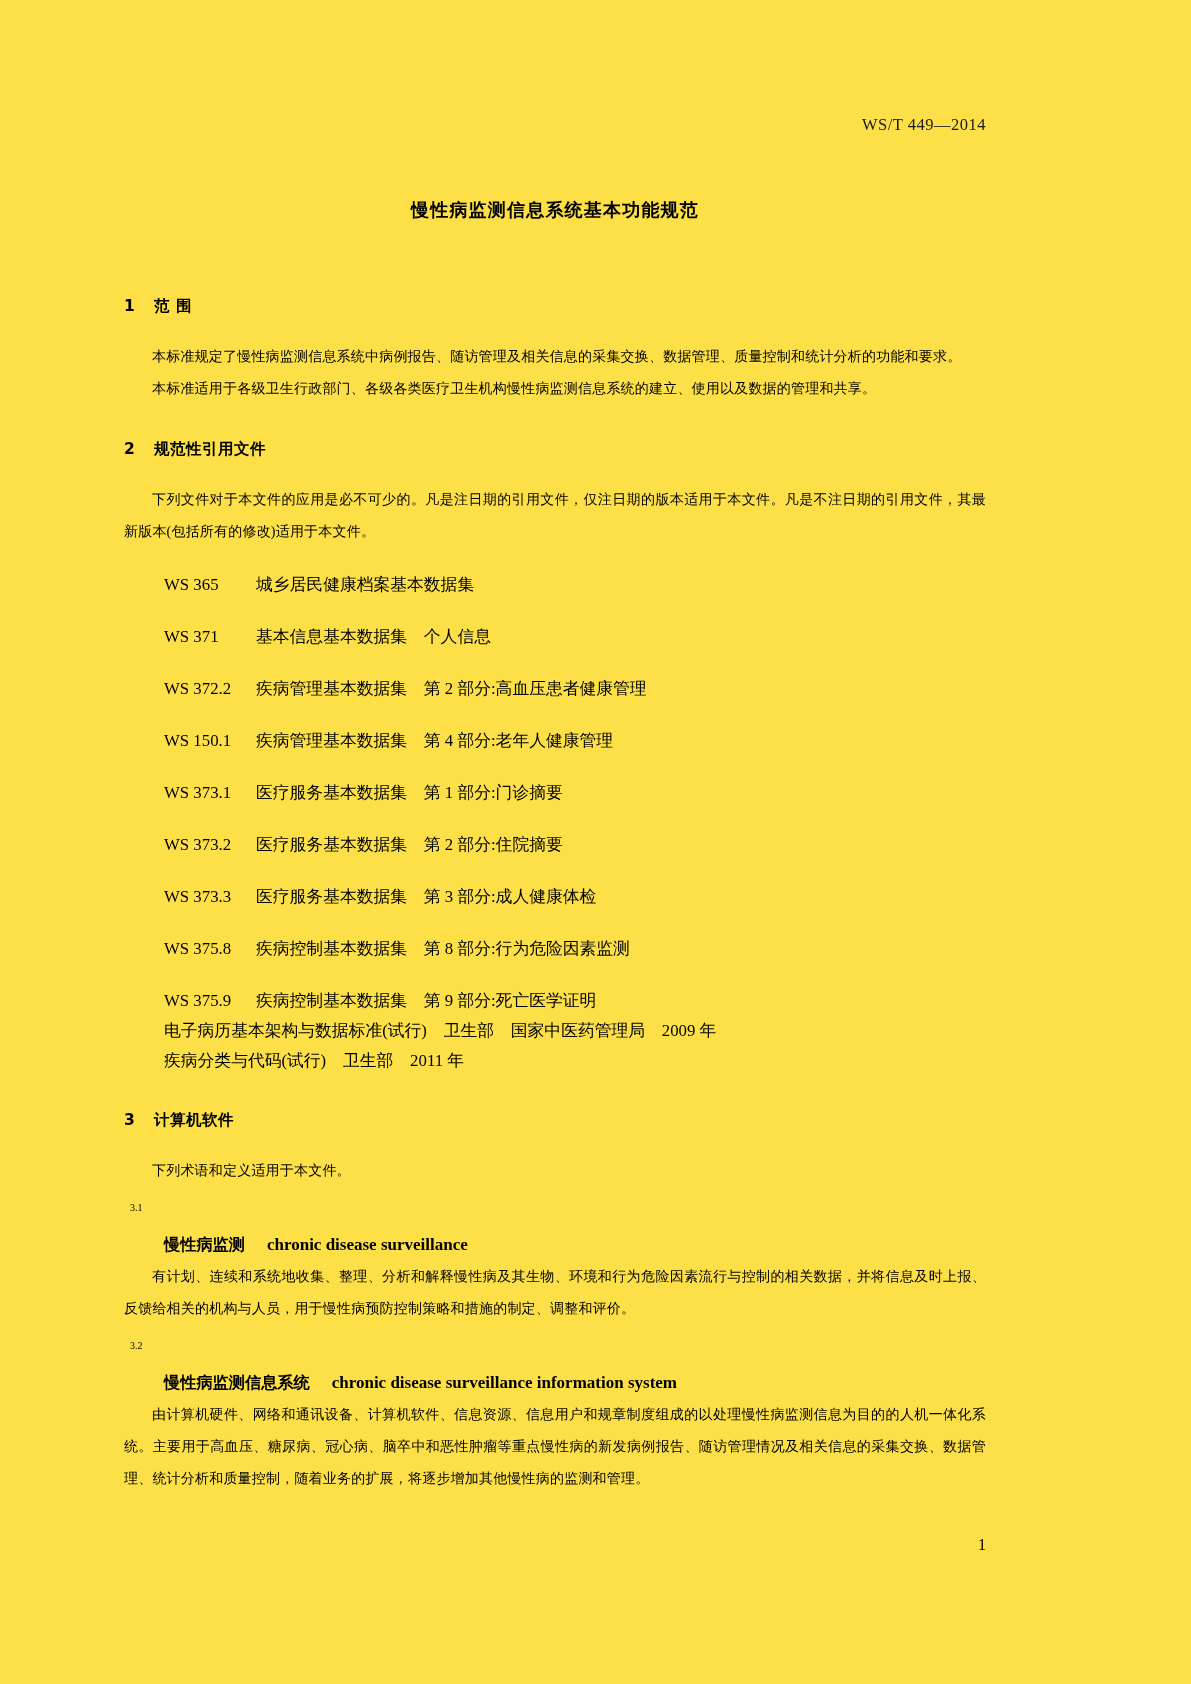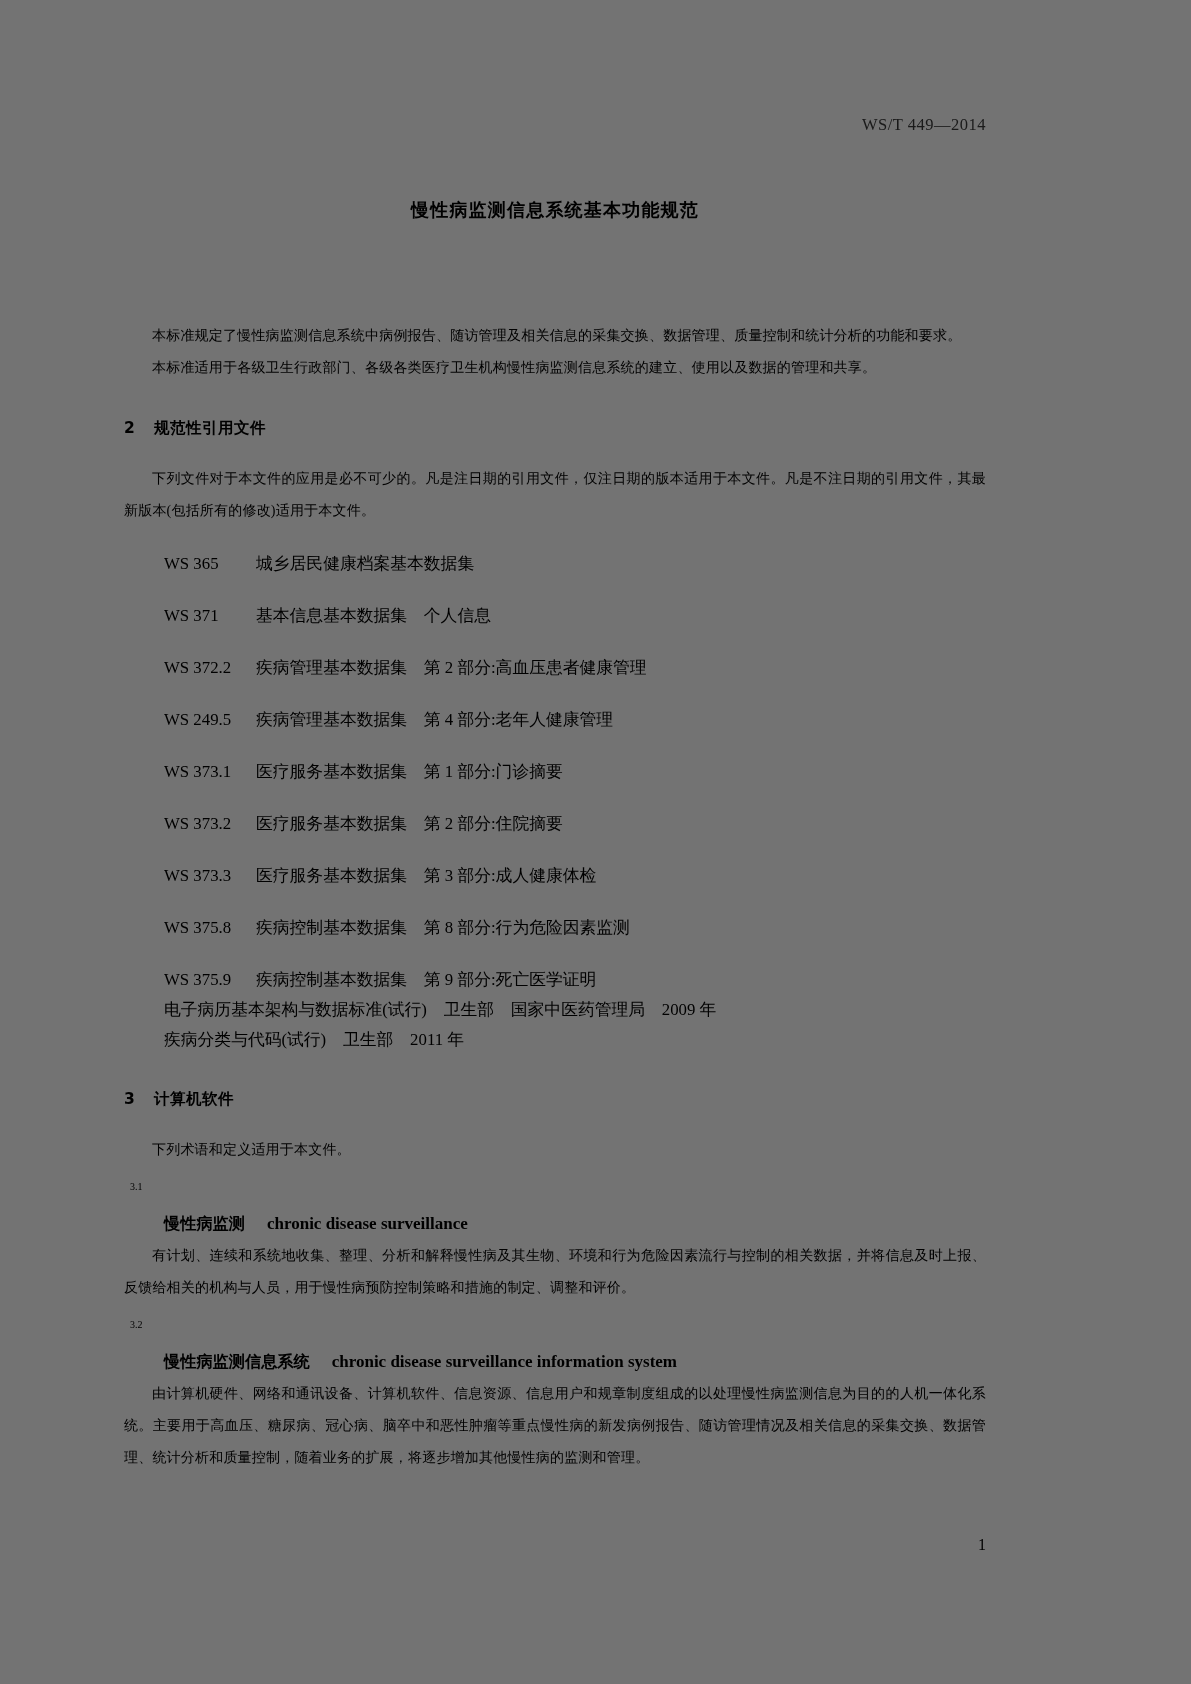--- a/index.html
+++ b/index.html
@@ -9,21 +9,21 @@
   }
   body {
     font-family: "Liberation Serif", "DejaVu Serif", serif;
     color: #000000;
   }
   .page {
     position: relative;
     width: 1191px;
     height: 1684px;
     margin: 0 auto;
-    background: #737373;
+    background: #fde047;
     box-sizing: border-box;
     padding: 0;
     overflow: hidden;
   }
   .content {
     position: absolute;
     left: 124px;
     top: 0;
     width: 862px;
   }
@@ -141,37 +141,40 @@
 <div class="page">
 
   <div class="content">
 
     <div class="header-line">WS/T  449—2014</div>
 
     <div class="doc-title">慢性病监测信息系统基本功能规范</div>
 
     <div class="body-block">
 
+      <h2 class="section">
+        <span class="sec-num">1</span><span>范  围</span>
+      </h2>
       <div class="spacer-md"></div>
       <p class="para">本标准规定了慢性病监测信息系统中病例报告、随访管理及相关信息的采集交换、数据管理、质量控制和统计分析的功能和要求。</p>
       <p class="para">本标准适用于各级卫生行政部门、各级各类医疗卫生机构慢性病监测信息系统的建立、使用以及数据的管理和共享。</p>
 
       <div class="spacer-lg"></div>
 
       <h2 class="section">
         <span class="sec-num">2</span><span>规范性引用文件</span>
       </h2>
       <div class="spacer-md"></div>
       <p class="para">下列文件对于本文件的应用是必不可少的。凡是注日期的引用文件，仅注日期的版本适用于本文件。凡是不注日期的引用文件，其最新版本(包括所有的修改)适用于本文件。</p>
 
       <ul class="ref-list">
         <li><span class="ref-code">WS 365</span><span class="ref-text">城乡居民健康档案基本数据集</span></li>
         <li><span class="ref-code">WS 371</span><span class="ref-text">基本信息基本数据集　个人信息</span></li>
         <li><span class="ref-code">WS 372.2</span><span class="ref-text">疾病管理基本数据集　第 2 部分:高血压患者健康管理</span></li>
-        <li><span class="ref-code">WS 249.5</span><span class="ref-text">疾病管理基本数据集　第 4 部分:老年人健康管理</span></li>
+        <li><span class="ref-code">WS 150.1</span><span class="ref-text">疾病管理基本数据集　第 4 部分:老年人健康管理</span></li>
         <li><span class="ref-code">WS 373.1</span><span class="ref-text">医疗服务基本数据集　第 1 部分:门诊摘要</span></li>
         <li><span class="ref-code">WS 373.2</span><span class="ref-text">医疗服务基本数据集　第 2 部分:住院摘要</span></li>
         <li><span class="ref-code">WS 373.3</span><span class="ref-text">医疗服务基本数据集　第 3 部分:成人健康体检</span></li>
         <li><span class="ref-code">WS 375.8</span><span class="ref-text">疾病控制基本数据集　第 8 部分:行为危险因素监测</span></li>
         <li><span class="ref-code">WS 375.9</span><span class="ref-text">疾病控制基本数据集　第 9 部分:死亡医学证明</span></li>
         <li><span class="ref-text">电子病历基本架构与数据标准(试行)　卫生部　国家中医药管理局　2009 年</span></li>
         <li><span class="ref-text">疾病分类与代码(试行)　卫生部　2011 年</span></li>
       </ul>
 
       <div class="spacer-lg"></div>

